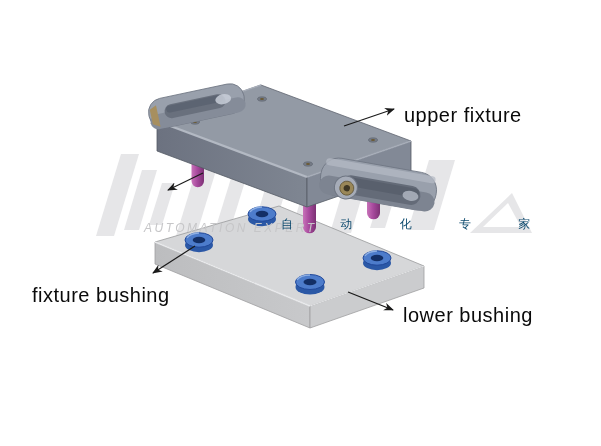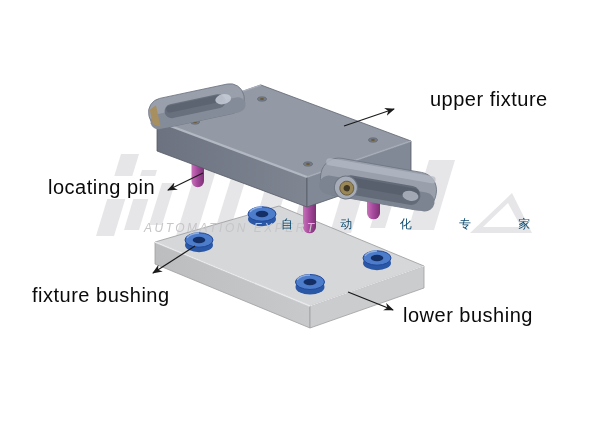--- a/index.html
+++ b/index.html
@@ -5,21 +5,21 @@
   html,body{margin:0;padding:0;background:#ffffff;}
   .stage{
     position:relative;width:601px;height:446px;background:#ffffff;overflow:hidden;
     font-family:"Liberation Sans",sans-serif;
   }
   .stage svg{position:absolute;left:0;top:0;}
   .part-label{
     position:absolute;font-size:20px;color:#0a0a0a;background:#ffffff;
     padding:0 2px;line-height:1.15;white-space:nowrap;letter-spacing:0.5px;
   }
-  .lbl-upper{left:402px;top:88px;margin-left:26px;}
+  .lbl-upper{left:402px;top:104px;}
   .lbl-locating{left:46px;top:176px;}
   .lbl-bushing{left:30px;top:284px;}
   .lbl-lower{left:401px;top:304px;}
   .wm-latin{
     position:absolute;left:144px;top:221px;font-size:12px;font-style:italic;
     letter-spacing:2.5px;color:#c6c6c8;white-space:nowrap;
   }
   .wm-cn{
     position:absolute;left:281px;top:216px;font-size:12px;
     letter-spacing:22px;color:#0c4a6e;white-space:nowrap;
@@ -166,17 +166,16 @@
       <line x1="203" y1="173" x2="168" y2="190" marker-end="url(#ah)"></line>
       <line x1="195" y1="246" x2="153" y2="273" marker-end="url(#ah)"></line>
       <line x1="348" y1="292" x2="393" y2="310" marker-end="url(#ah)"></line>
     </g>
   </svg>
 
   <div class="wm-latin">AUTOMATION EXPERT</div>
   <div class="wm-cn">自 动 化 专 家</div>
 
   <div class="part-label lbl-upper">upper fixture</div>
-  <div class="part-label lbl-locating">locating pin</div>
   <div class="part-label lbl-bushing">fixture bushing</div>
   <div class="part-label lbl-lower">lower bushing</div>
 
 </div>
 
 </body></html>

